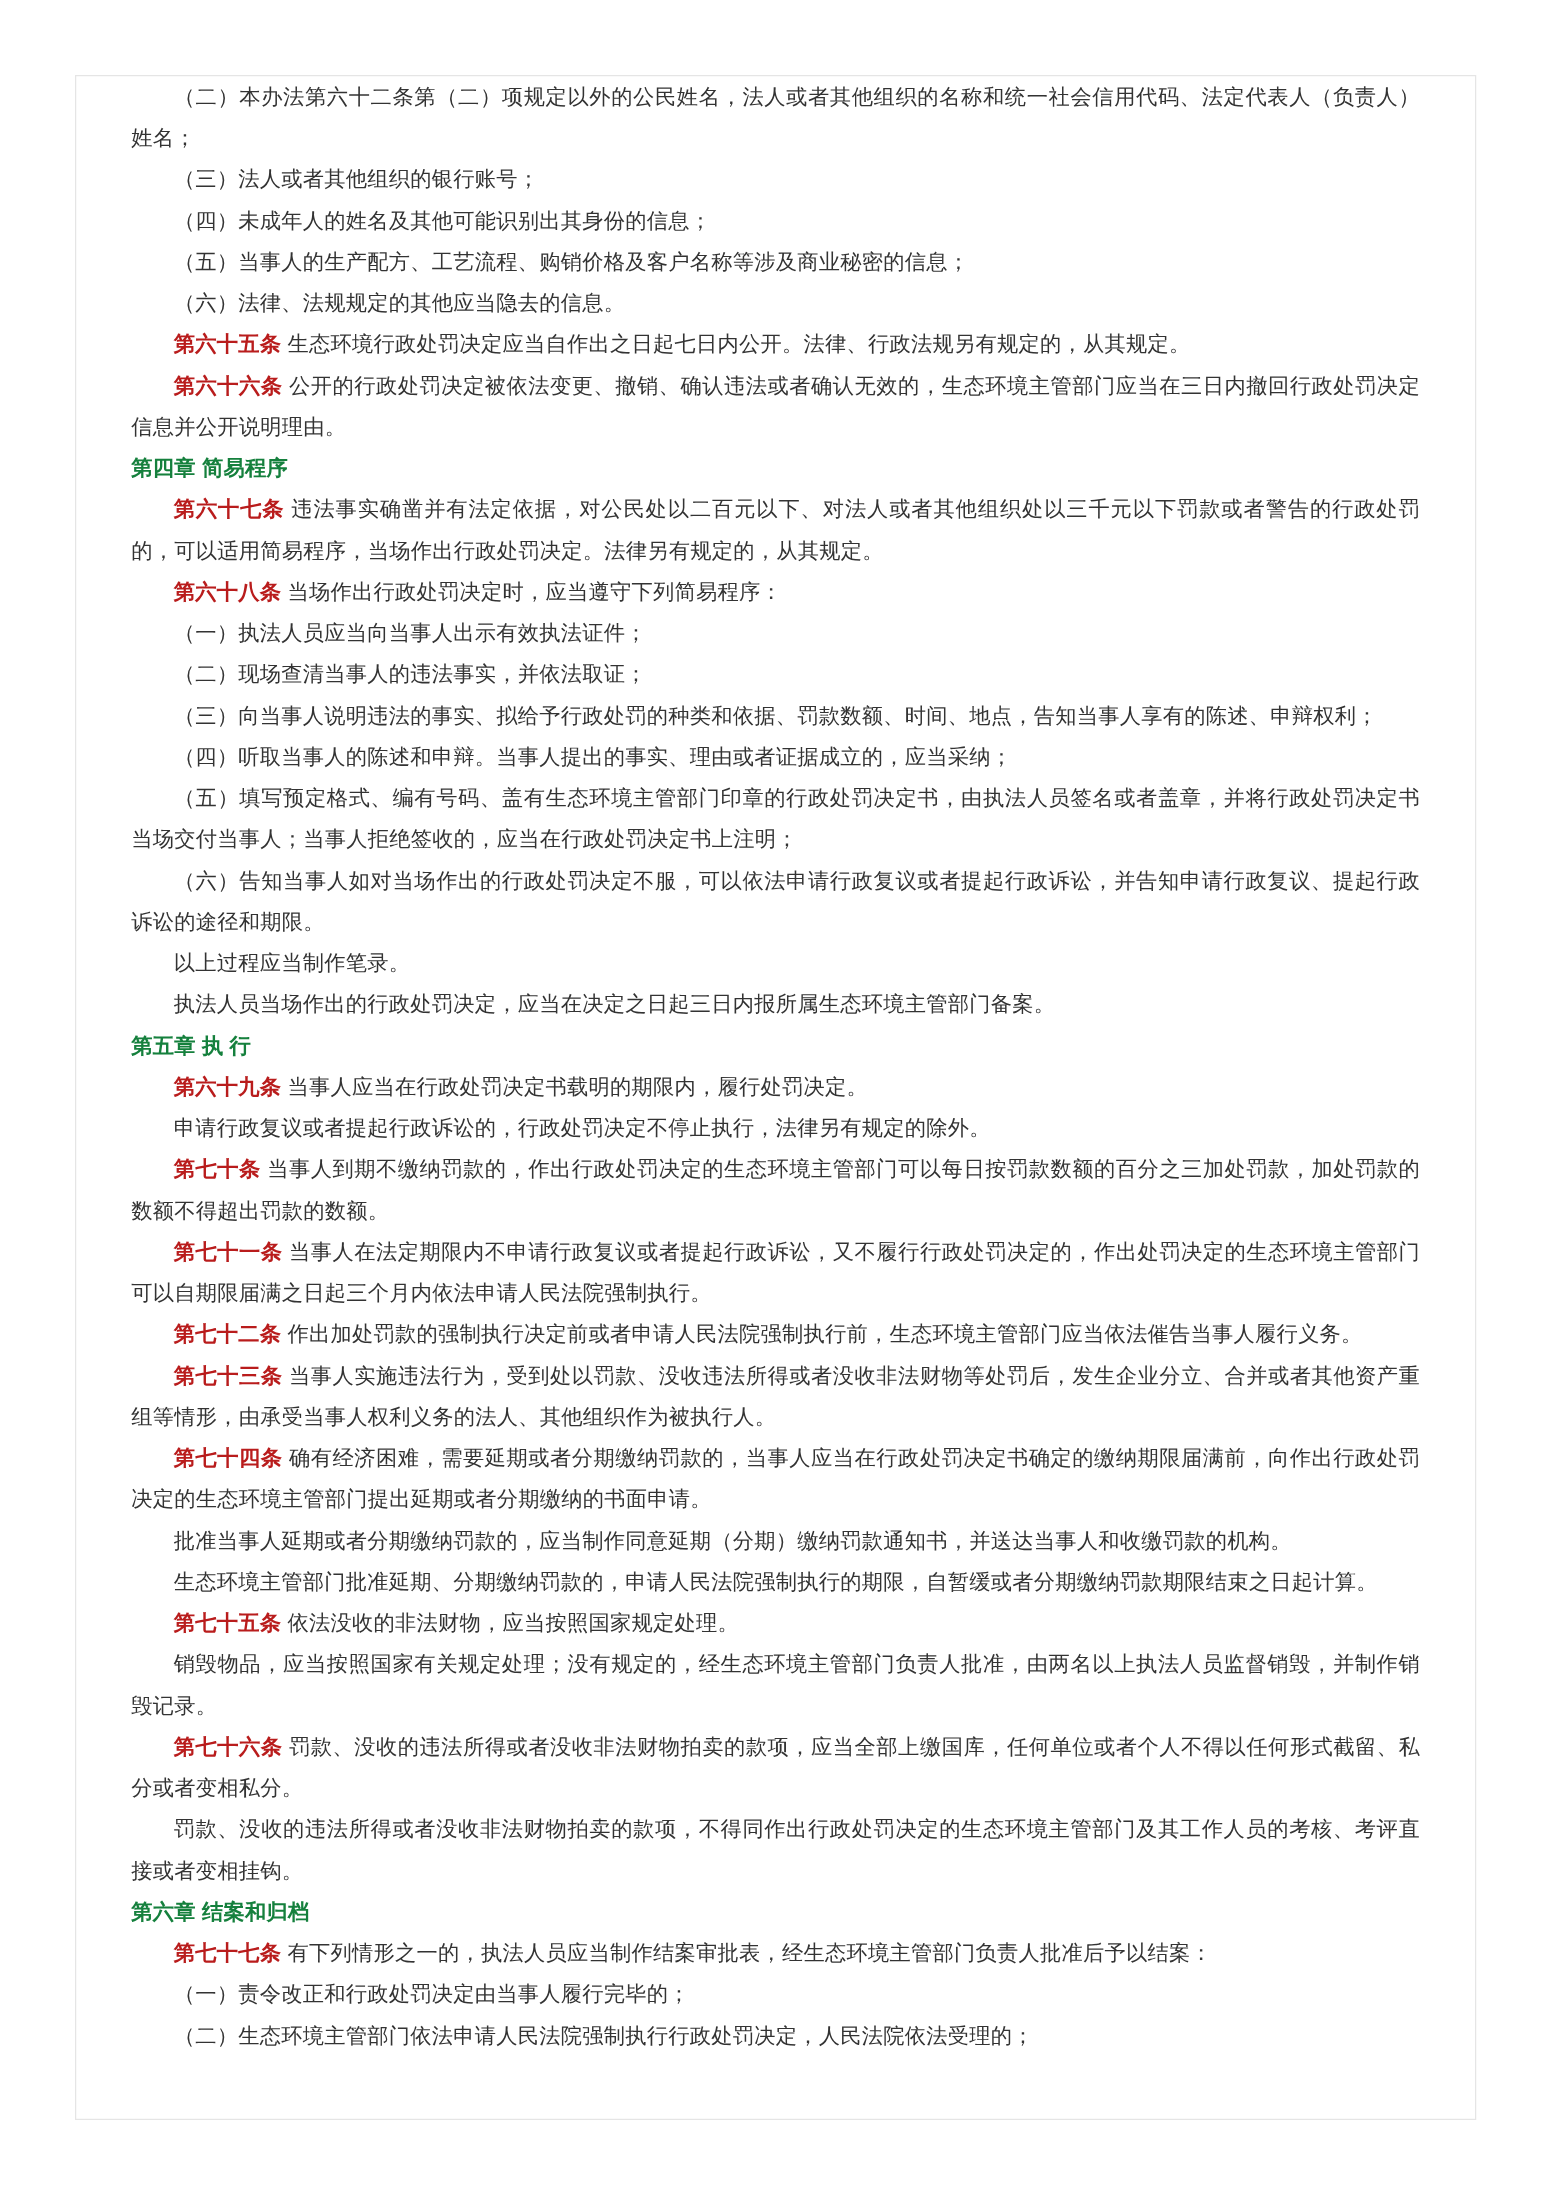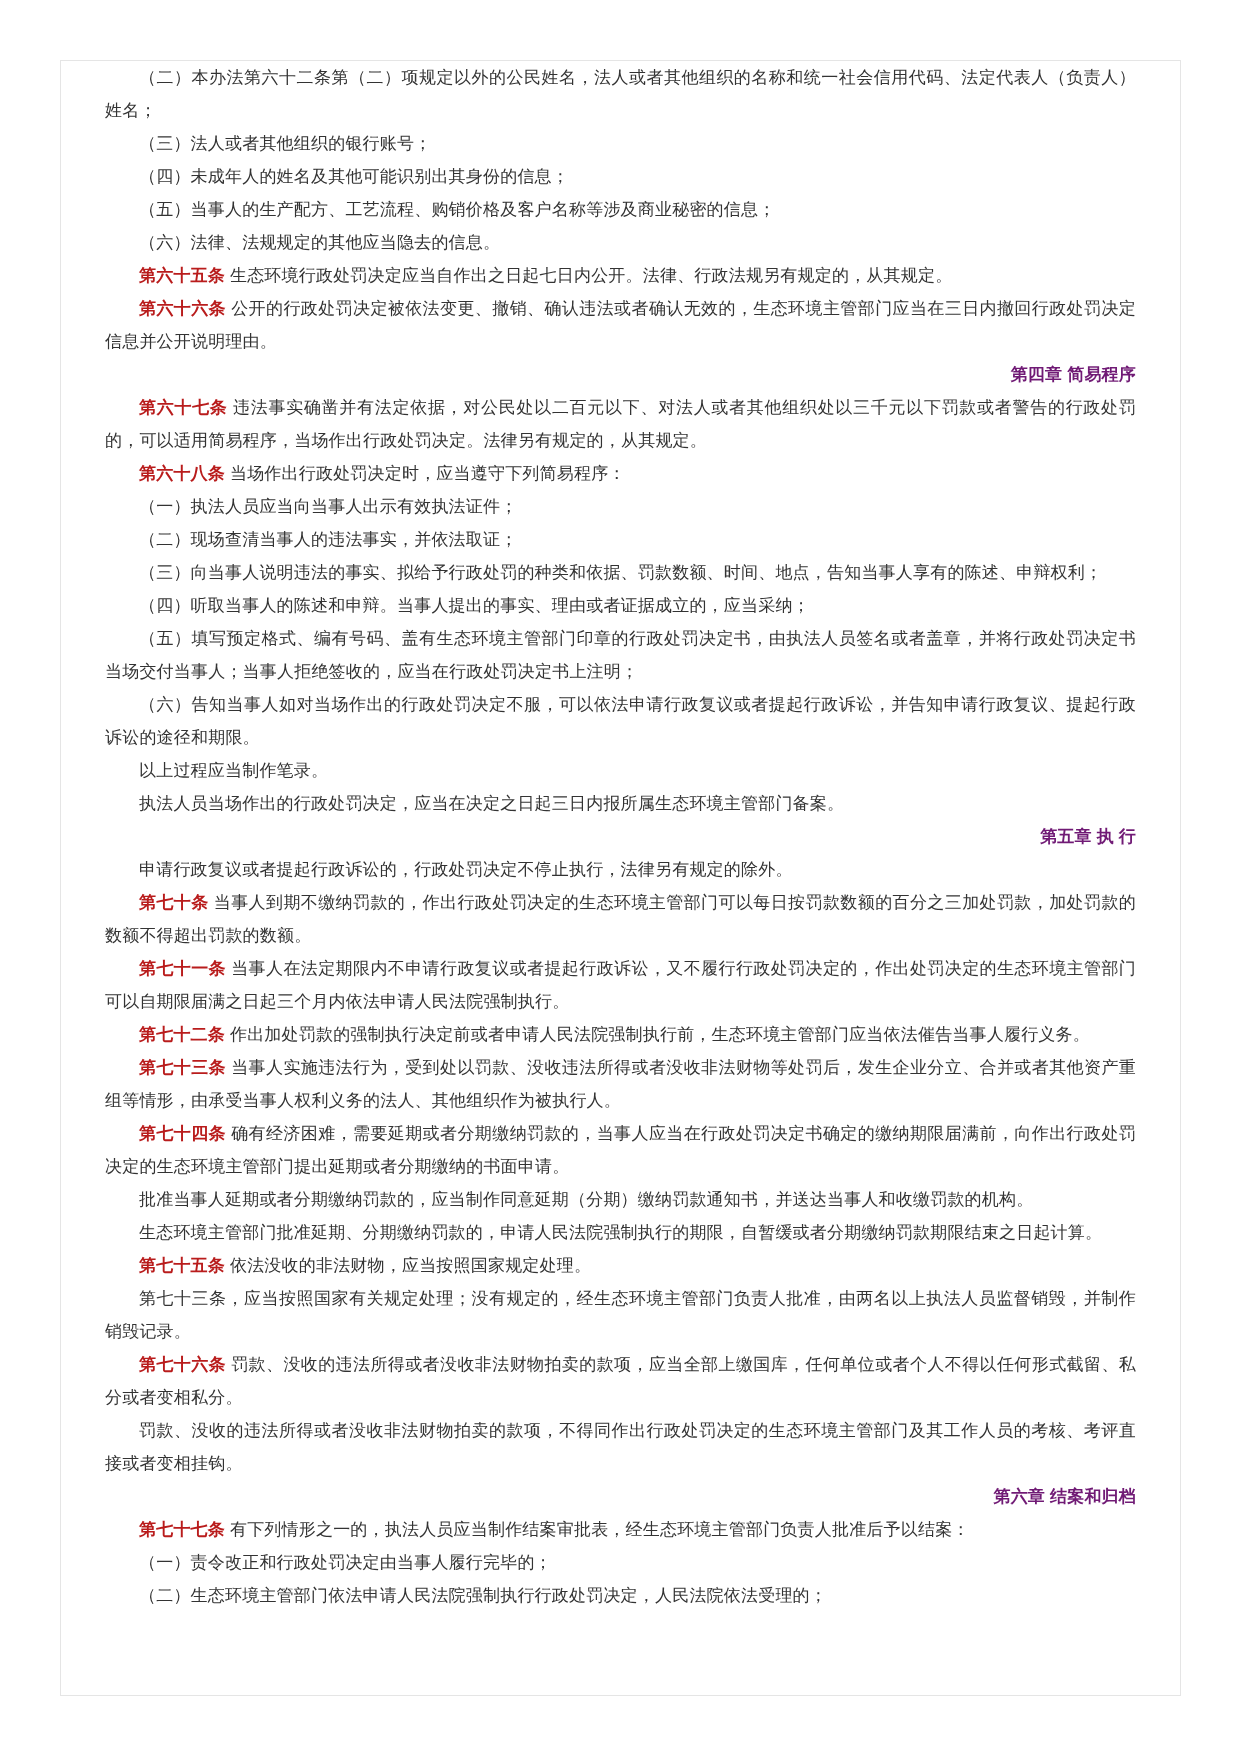--- a/index.html
+++ b/index.html
@@ -33,22 +33,22 @@
   }
   .doc-content p b {
     color: #b91c1c;
     font-weight: bold;
   }
   .doc-content h2 {
     margin: 0;
     font-size: 17px;
     line-height: 33px;
     font-weight: bold;
-    color: #701a75;
-    text-align: right;
+    color: #15803d;
+    text-align: left;
     text-indent: 0;
     letter-spacing: 0.2px;
   }
 </style>
 </head>
 <body>
 
 <div class="page">
   <div class="doc-content" id="doc-content">
       <p>（二）本办法第六十二条第（二）项规定以外的公民姓名，法人或者其他组织的名称和统一社会信用代码、法定代表人（负责人）姓名；</p>
@@ -63,30 +63,31 @@
       <p><b>第六十八条</b> <span>当场作出行政处罚决定时，应当遵守下列简易程序：</span></p>
       <p>（一）执法人员应当向当事人出示有效执法证件；</p>
       <p>（二）现场查清当事人的违法事实，并依法取证；</p>
       <p>（三）向当事人说明违法的事实、拟给予行政处罚的种类和依据、罚款数额、时间、地点，告知当事人享有的陈述、申辩权利；</p>
       <p>（四）听取当事人的陈述和申辩。当事人提出的事实、理由或者证据成立的，应当采纳；</p>
       <p>（五）填写预定格式、编有号码、盖有生态环境主管部门印章的行政处罚决定书，由执法人员签名或者盖章，并将行政处罚决定书当场交付当事人；当事人拒绝签收的，应当在行政处罚决定书上注明；</p>
       <p>（六）告知当事人如对当场作出的行政处罚决定不服，可以依法申请行政复议或者提起行政诉讼，并告知申请行政复议、提起行政诉讼的途径和期限。</p>
       <p>以上过程应当制作笔录。</p>
       <p>执法人员当场作出的行政处罚决定，应当在决定之日起三日内报所属生态环境主管部门备案。</p>
       <h2>第五章 执 行</h2>
+      <p><b>第六十九条</b> <span>当事人应当在行政处罚决定书载明的期限内，履行处罚决定。</span></p>
       <p>申请行政复议或者提起行政诉讼的，行政处罚决定不停止执行，法律另有规定的除外。</p>
       <p><b>第七十条</b> <span>当事人到期不缴纳罚款的，作出行政处罚决定的生态环境主管部门可以每日按罚款数额的百分之三加处罚款，加处罚款的数额不得超出罚款的数额。</span></p>
       <p><b>第七十一条</b> <span>当事人在法定期限内不申请行政复议或者提起行政诉讼，又不履行行政处罚决定的，作出处罚决定的生态环境主管部门可以自期限届满之日起三个月内依法申请人民法院强制执行。</span></p>
       <p><b>第七十二条</b> <span>作出加处罚款的强制执行决定前或者申请人民法院强制执行前，生态环境主管部门应当依法催告当事人履行义务。</span></p>
       <p><b>第七十三条</b> <span>当事人实施违法行为，受到处以罚款、没收违法所得或者没收非法财物等处罚后，发生企业分立、合并或者其他资产重组等情形，由承受当事人权利义务的法人、其他组织作为被执行人。</span></p>
       <p><b>第七十四条</b> <span>确有经济困难，需要延期或者分期缴纳罚款的，当事人应当在行政处罚决定书确定的缴纳期限届满前，向作出行政处罚决定的生态环境主管部门提出延期或者分期缴纳的书面申请。</span></p>
       <p>批准当事人延期或者分期缴纳罚款的，应当制作同意延期（分期）缴纳罚款通知书，并送达当事人和收缴罚款的机构。</p>
       <p>生态环境主管部门批准延期、分期缴纳罚款的，申请人民法院强制执行的期限，自暂缓或者分期缴纳罚款期限结束之日起计算。</p>
       <p><b>第七十五条</b> <span>依法没收的非法财物，应当按照国家规定处理。</span></p>
-      <p>第七十三条，应当按照国家有关规定处理；没有规定的，经生态环境主管部门负责人批准，由两名以上执法人员监督销毁，并制作销毁记录。</p>
+      <p>销毁物品，应当按照国家有关规定处理；没有规定的，经生态环境主管部门负责人批准，由两名以上执法人员监督销毁，并制作销毁记录。</p>
       <p><b>第七十六条</b> <span>罚款、没收的违法所得或者没收非法财物拍卖的款项，应当全部上缴国库，任何单位或者个人不得以任何形式截留、私分或者变相私分。</span></p>
       <p>罚款、没收的违法所得或者没收非法财物拍卖的款项，不得同作出行政处罚决定的生态环境主管部门及其工作人员的考核、考评直接或者变相挂钩。</p>
       <h2>第六章 结案和归档</h2>
       <p><b>第七十七条</b> <span>有下列情形之一的，执法人员应当制作结案审批表，经生态环境主管部门负责人批准后予以结案：</span></p>
       <p>（一）责令改正和行政处罚决定由当事人履行完毕的；</p>
       <p>（二）生态环境主管部门依法申请人民法院强制执行行政处罚决定，人民法院依法受理的；</p>
     </div>
 </div>
 
 </body></html>

